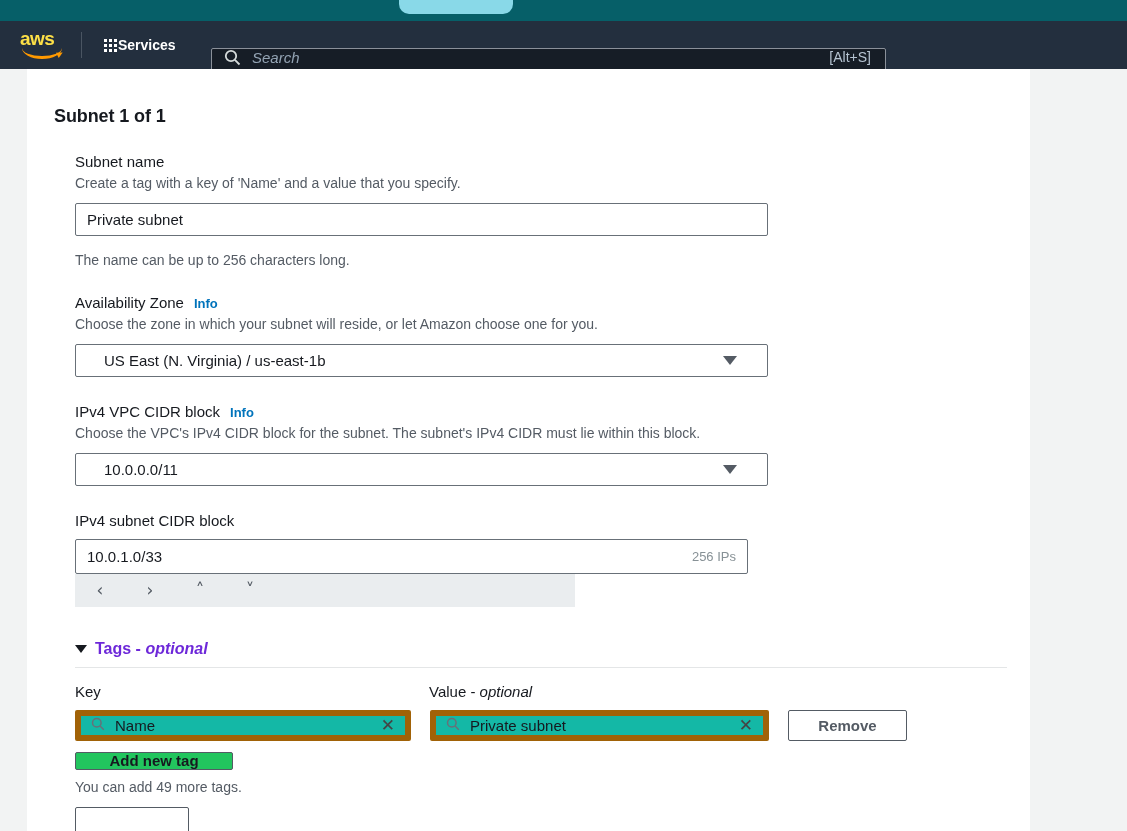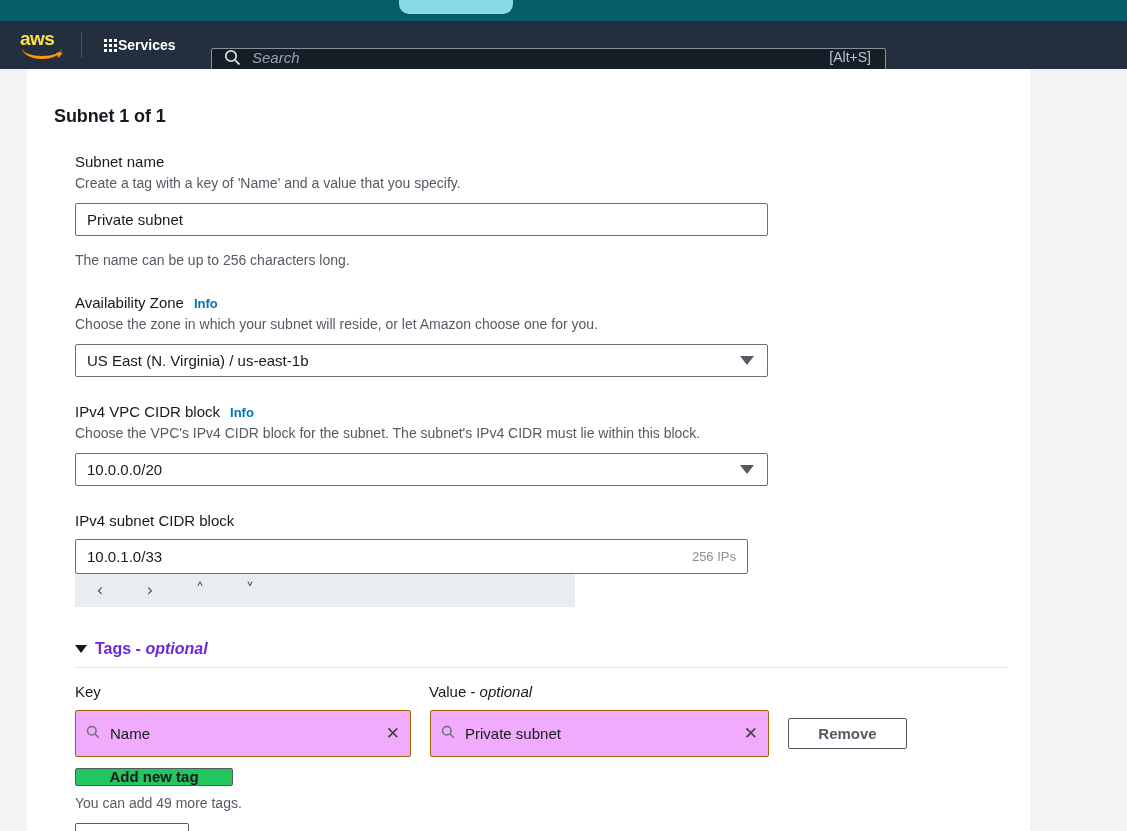--- a/index.html
+++ b/index.html
@@ -116,21 +116,21 @@
   .text-input {
     margin-top: 10px; width: 693px; height: 33px;
     border: 1px solid #687078; border-radius: 2px;
     background: #fff; display: flex; align-items: center;
     padding: 0 11px; font-size: 15px; color: #16191f;
   }
   .select-input {
     margin-top: 10px; width: 693px; height: 33px;
     border: 1px solid #687078; border-radius: 2px;
     background: #fff; display: flex; align-items: center;
-    padding: 0 11px; font-size: 15px; color: #16191f;
+    padding: 0 28px; font-size: 15px; color: #16191f;
     justify-content: space-between; cursor: pointer;
   }
   .caret {
     width: 0; height: 0;
     border-left: 7px solid transparent;
     border-right: 7px solid transparent;
     border-top: 9px solid #545b64;
     margin-right: 2px;
   }
   .cidr-input {
@@ -171,22 +171,22 @@
   }
 
   .tag-row-labels { display: flex; margin-top: 15px; }
   .tag-col-key { width: 354px; }
   .tag-col-val { width: 357px; }
   .tag-col-label { font-size: 15px; color: #16191f; }
   .tag-col-label em { font-style: italic; }
 
   .tag-row-inputs { display: flex; margin-top: 9px; align-items: center; }
   .tag-input {
-    height: 47px; border: 1px solid #a16207; border-radius: 2px;
-    background: #f0abfc; display: flex; align-items: center;
+    height: 31px; border: 6px solid #a16207; border-radius: 2px;
+    background: #14b8a6; display: flex; align-items: center;
     padding: 0 10px; font-size: 15px; color: #16191f; gap: 10px;
   }
   .tag-input.key { width: 336px; }
   .tag-input.val { width: 339px; }
   .tag-input .txt { flex: 1; }
   .clear-x {
     font-size: 17px; color: #444; cursor: pointer; line-height: 1;
     font-family: "DejaVu Sans", sans-serif;
   }
   .spacer-19 { width: 19px; flex: none; }
@@ -284,21 +284,21 @@
         </div>
       </div>
 
       <div class="field">
         <div class="field-label">
           <span>IPv4 VPC CIDR block</span>
           <span class="info-link">Info</span>
         </div>
         <div class="field-desc">Choose the VPC's IPv4 CIDR block for the subnet. The subnet's IPv4 CIDR must lie within this block.</div>
         <div class="select-input">
-          <span>10.0.0.0/20</span>
+          <span>10.0.0.0/11</span>
           <span class="caret"></span>
         </div>
       </div>
 
       <div class="field">
         <div class="field-label">
           <span>IPv4 subnet CIDR block</span>
         </div>
         <div class="cidr-input">
           <span>10.0.1.0/33</span>

